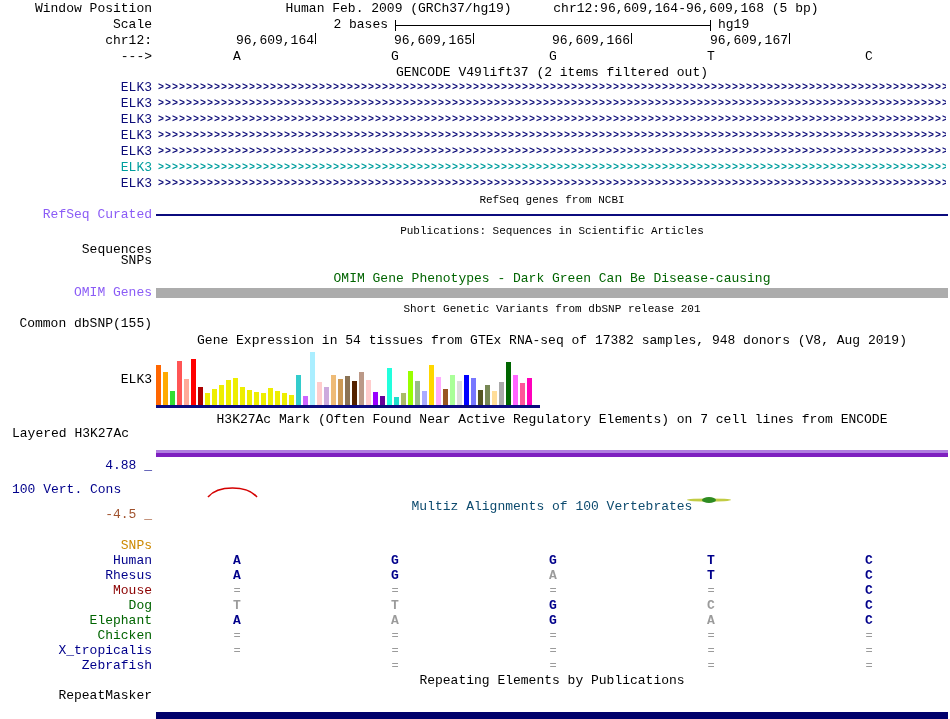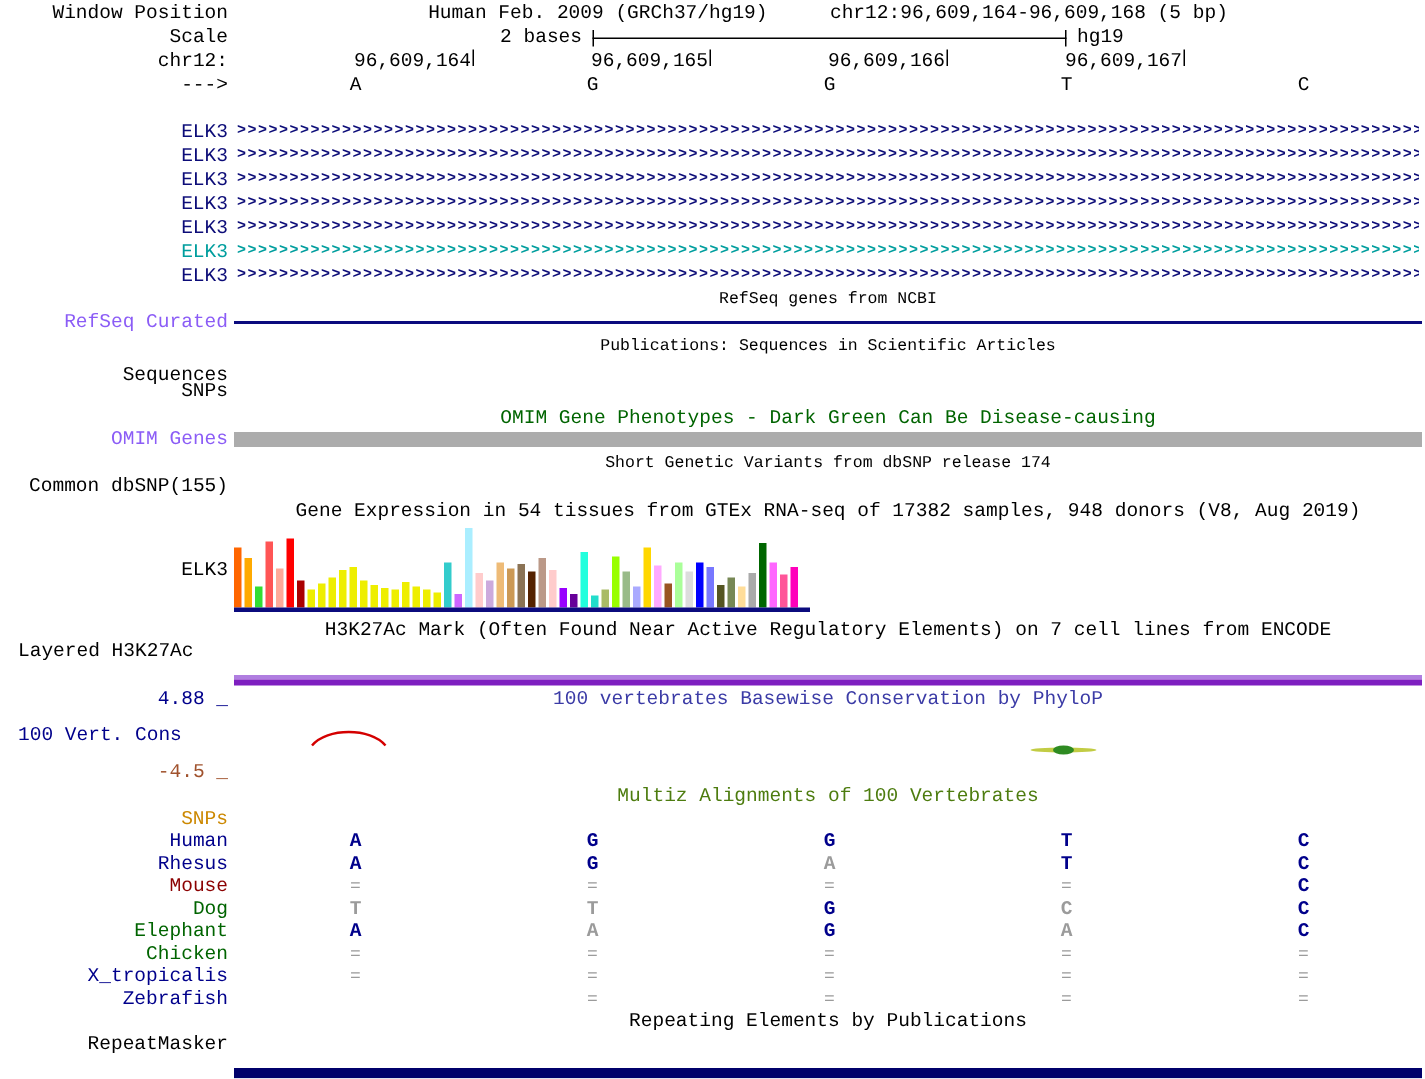--- a/index.html
+++ b/index.html
@@ -57,20 +57,21 @@
   <div class="ruler-num" style="left:670px">96,609,167</div>
   <div class="tick" style="left:789px"></div>
 
   <div class="lab" style="top:50px">---&gt;</div>
   <div class="base-col" style="left:158px">A</div>
   <div class="base-col" style="left:316px">G</div>
   <div class="base-col" style="left:474px">G</div>
   <div class="base-col" style="left:632px">T</div>
   <div class="base-col" style="left:790px">C</div>
 
+  <div class="ctitle" style="top:66px">GENCODE V49lift37 (2 items filtered out)</div>
   <div class="lab gencode-label" style="top: 81px; color: rgb(12, 12, 120);">ELK3</div>
   <div class="lab gencode-label" style="top: 97px; color: rgb(12, 12, 120);">ELK3</div>
   <div class="lab gencode-label" style="top: 113px; color: rgb(12, 12, 120);">ELK3</div>
   <div class="lab gencode-label" style="top: 129px; color: rgb(12, 12, 120);">ELK3</div>
   <div class="lab gencode-label" style="top: 145px; color: rgb(12, 12, 120);">ELK3</div>
   <div class="lab gencode-label" style="top: 161px; color: rgb(0, 158, 158);">ELK3</div>
   <div class="lab gencode-label" style="top: 177px; color: rgb(12, 12, 120);">ELK3</div>
   <div class="gencode-row" style="top: 81px; color: rgb(12, 12, 120);">&gt;&gt;&gt;&gt;&gt;&gt;&gt;&gt;&gt;&gt;&gt;&gt;&gt;&gt;&gt;&gt;&gt;&gt;&gt;&gt;&gt;&gt;&gt;&gt;&gt;&gt;&gt;&gt;&gt;&gt;&gt;&gt;&gt;&gt;&gt;&gt;&gt;&gt;&gt;&gt;&gt;&gt;&gt;&gt;&gt;&gt;&gt;&gt;&gt;&gt;&gt;&gt;&gt;&gt;&gt;&gt;&gt;&gt;&gt;&gt;&gt;&gt;&gt;&gt;&gt;&gt;&gt;&gt;&gt;&gt;&gt;&gt;&gt;&gt;&gt;&gt;&gt;&gt;&gt;&gt;&gt;&gt;&gt;&gt;&gt;&gt;&gt;&gt;&gt;&gt;&gt;&gt;&gt;&gt;&gt;&gt;&gt;&gt;&gt;&gt;&gt;&gt;&gt;&gt;&gt;&gt;&gt;&gt;&gt;&gt;&gt;&gt;&gt;&gt;&gt;&gt;&gt;&gt;&gt;&gt;&gt;&gt;&gt;&gt;&gt;&gt;&gt;&gt;&gt;&gt;</div>
   <div class="gencode-row" style="top: 97px; color: rgb(12, 12, 120);">&gt;&gt;&gt;&gt;&gt;&gt;&gt;&gt;&gt;&gt;&gt;&gt;&gt;&gt;&gt;&gt;&gt;&gt;&gt;&gt;&gt;&gt;&gt;&gt;&gt;&gt;&gt;&gt;&gt;&gt;&gt;&gt;&gt;&gt;&gt;&gt;&gt;&gt;&gt;&gt;&gt;&gt;&gt;&gt;&gt;&gt;&gt;&gt;&gt;&gt;&gt;&gt;&gt;&gt;&gt;&gt;&gt;&gt;&gt;&gt;&gt;&gt;&gt;&gt;&gt;&gt;&gt;&gt;&gt;&gt;&gt;&gt;&gt;&gt;&gt;&gt;&gt;&gt;&gt;&gt;&gt;&gt;&gt;&gt;&gt;&gt;&gt;&gt;&gt;&gt;&gt;&gt;&gt;&gt;&gt;&gt;&gt;&gt;&gt;&gt;&gt;&gt;&gt;&gt;&gt;&gt;&gt;&gt;&gt;&gt;&gt;&gt;&gt;&gt;&gt;&gt;&gt;&gt;&gt;&gt;&gt;&gt;&gt;&gt;&gt;&gt;&gt;&gt;&gt;&gt;</div>
   <div class="gencode-row" style="top: 113px; color: rgb(12, 12, 120);">&gt;&gt;&gt;&gt;&gt;&gt;&gt;&gt;&gt;&gt;&gt;&gt;&gt;&gt;&gt;&gt;&gt;&gt;&gt;&gt;&gt;&gt;&gt;&gt;&gt;&gt;&gt;&gt;&gt;&gt;&gt;&gt;&gt;&gt;&gt;&gt;&gt;&gt;&gt;&gt;&gt;&gt;&gt;&gt;&gt;&gt;&gt;&gt;&gt;&gt;&gt;&gt;&gt;&gt;&gt;&gt;&gt;&gt;&gt;&gt;&gt;&gt;&gt;&gt;&gt;&gt;&gt;&gt;&gt;&gt;&gt;&gt;&gt;&gt;&gt;&gt;&gt;&gt;&gt;&gt;&gt;&gt;&gt;&gt;&gt;&gt;&gt;&gt;&gt;&gt;&gt;&gt;&gt;&gt;&gt;&gt;&gt;&gt;&gt;&gt;&gt;&gt;&gt;&gt;&gt;&gt;&gt;&gt;&gt;&gt;&gt;&gt;&gt;&gt;&gt;&gt;&gt;&gt;&gt;&gt;&gt;&gt;&gt;&gt;&gt;&gt;&gt;&gt;&gt;&gt;</div>
@@ -84,21 +85,21 @@
   <div class="hbar" style="left:156px;top:214px;width:792px;height:2px;background:#0B0B7E"></div>
 
   <div class="ctitle small" style="top:224px">Publications: Sequences in Scientific Articles</div>
   <div class="lab" style="top:243px">Sequences</div>
   <div class="lab" style="top:254px">SNPs</div>
 
   <div class="ctitle" style="top:272px;color:#006400">OMIM Gene Phenotypes - Dark Green Can Be Disease-causing</div>
   <div class="lab" style="top:286px;color:#8b5cf6">OMIM Genes</div>
   <div class="hbar" style="left:156px;top:288px;width:792px;height:10px;background:#ACACAC"></div>
 
-  <div class="ctitle small" style="top:302px">Short Genetic Variants from dbSNP release 174</div>
+  <div class="ctitle small" style="top:302px">Short Genetic Variants from dbSNP release 201</div>
   <div class="lab" style="top:317px">Common dbSNP(155)</div>
 
   <div class="ctitle" style="top:334px">Gene Expression in 54 tissues from GTEx RNA-seq of 17382 samples, 948 donors (V8, Aug 2019)</div>
   <div class="lab" style="top:373px">ELK3</div>
   <div class="gtex-bars" id="gtex-bars">
       <div class="gtex-bar" style="height: 40px; background: rgb(255, 102, 0);"></div>
       <div class="gtex-bar" style="height: 33px; background: rgb(255, 170, 0);"></div>
       <div class="gtex-bar" style="height: 14px; background: rgb(51, 221, 51);"></div>
       <div class="gtex-bar" style="height: 44px; background: rgb(255, 85, 85);"></div>
       <div class="gtex-bar" style="height: 26px; background: rgb(255, 170, 153);"></div>
@@ -152,31 +153,30 @@
       <div class="gtex-bar" style="height: 22px; background: rgb(255, 85, 153);"></div>
       <div class="gtex-bar" style="height: 27px; background: rgb(255, 0, 187);"></div>
     </div>
   <div class="hbar" style="left:156px;top:405px;width:384px;height:3px;background:#0B0B7E"></div>
 
   <div class="ctitle" style="top:413px">H3K27Ac Mark (Often Found Near Active Regulatory Elements) on 7 cell lines from ENCODE</div>
   <div class="lab-left" style="top:427px">Layered H3K27Ac</div>
   <div class="hbar" style="left:156px;top:450px;width:792px;height:3px;background:#B07EE0"></div>
   <div class="hbar" style="left:156px;top:453px;width:792px;height:4px;background:#7E1FC0"></div>
 
-  <div class="ctitle" style="top:459px;color:#3B3BA6">100 vertebrates Basewise Conservation by PhyloP</div>
   <div class="lab" style="top:459px;color:#00008B">4.88 _</div>
   <div class="lab-left" style="top:483px;color:#00008B">100 Vert. Cons</div>
   <div class="lab" style="top:508px;color:#A0522D">-4.5 _</div>
   <svg style="position:absolute;left:156px;top:474px" width="792" height="44">
     <path d="M52,23 C62,11 91,11 101,23" fill="none" stroke="#D40000" stroke-width="1.6"></path>
     <ellipse cx="553" cy="26" rx="22" ry="1.6" fill="#C2CC44"></ellipse>
     <ellipse cx="553" cy="26" rx="7" ry="3" fill="#2E8B22"></ellipse>
   </svg>
 
-  <div class="ctitle" style="top:524px;color:#4d7c0f">Multiz Alignments of 100 Vertebrates</div>
+  <div class="ctitle" style="top:500px;color:#0c4a6e">Multiz Alignments of 100 Vertebrates</div>
   <div class="lab mz-label" style="top: 539px; color: rgb(204, 136, 0);">SNPs</div>
   <div class="lab mz-label" style="top: 554px; color: rgb(0, 0, 139);">Human</div>
   <div class="lab mz-label" style="top: 569px; color: rgb(0, 0, 139);">Rhesus</div>
   <div class="lab mz-label" style="top: 584px; color: rgb(139, 0, 0);">Mouse</div>
   <div class="lab mz-label" style="top: 599px; color: rgb(0, 100, 0);">Dog</div>
   <div class="lab mz-label" style="top: 614px; color: rgb(0, 100, 0);">Elephant</div>
   <div class="lab mz-label" style="top: 629px; color: rgb(0, 100, 0);">Chicken</div>
   <div class="lab mz-label" style="top: 644px; color: rgb(0, 0, 139);">X_tropicalis</div>
   <div class="lab mz-label" style="top: 659px; color: rgb(0, 0, 139);">Zebrafish</div>
   <div id="multiz-grid" style="position:absolute;left:0;top:0;width:100%;height:100%;pointer-events:none">

